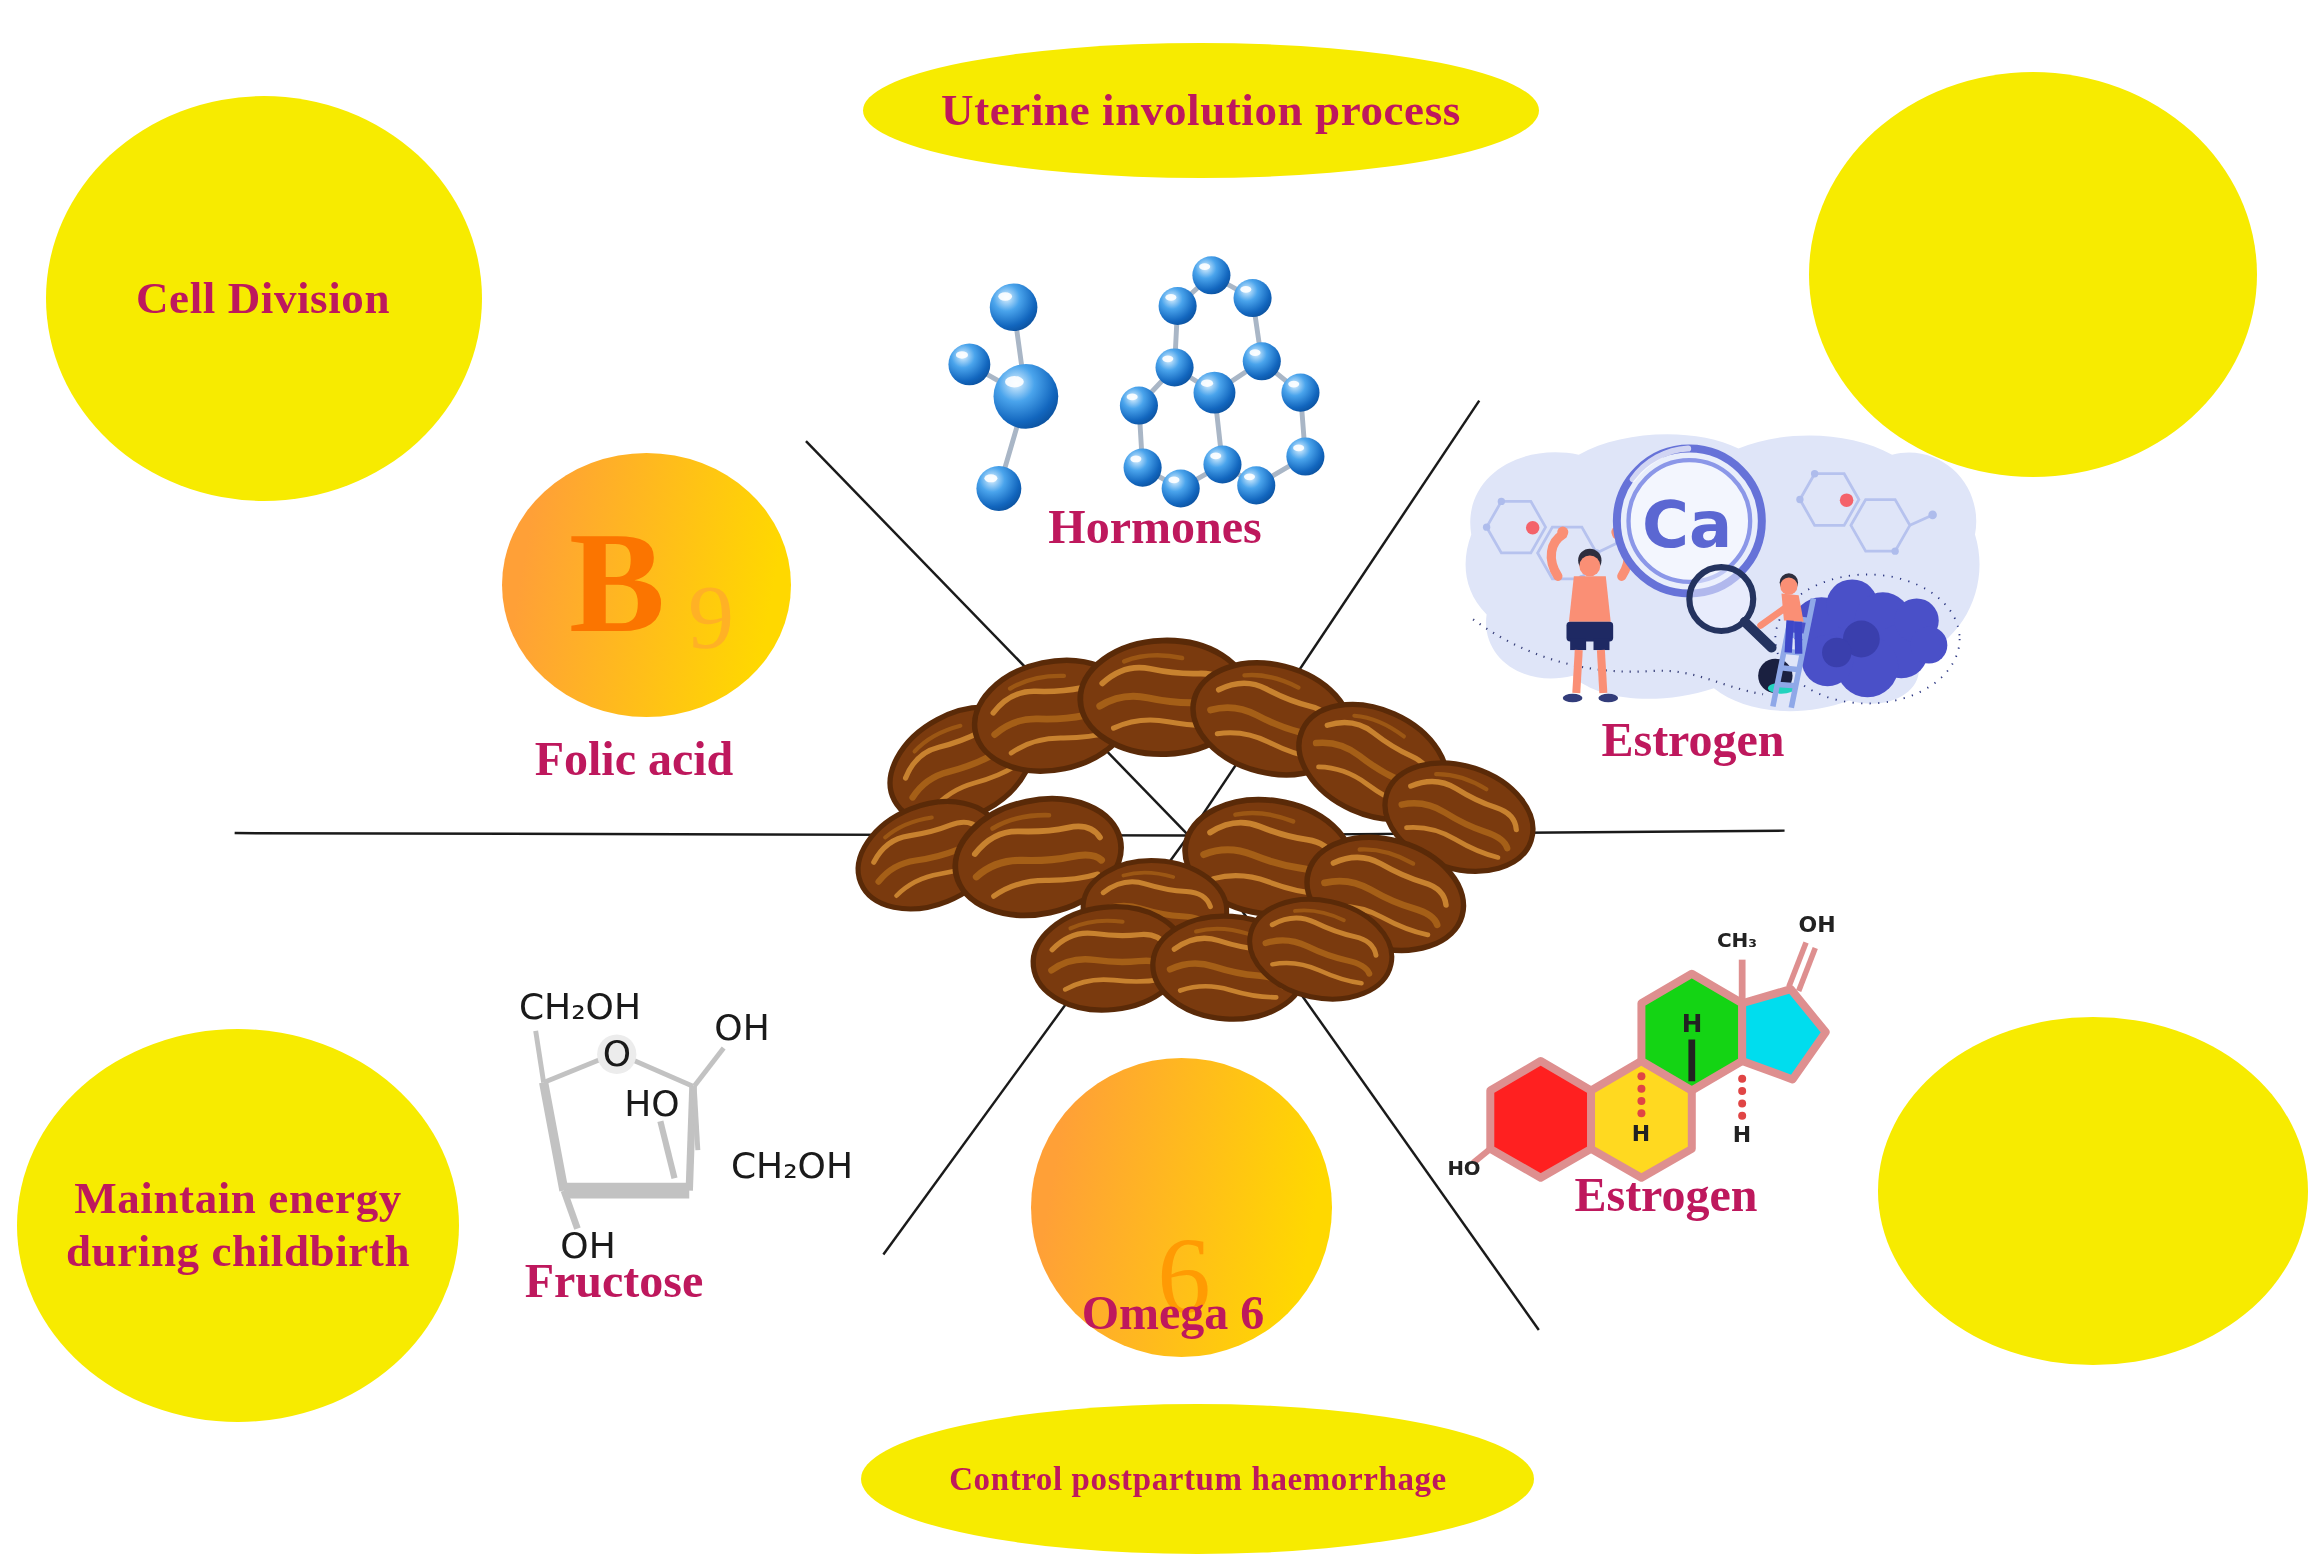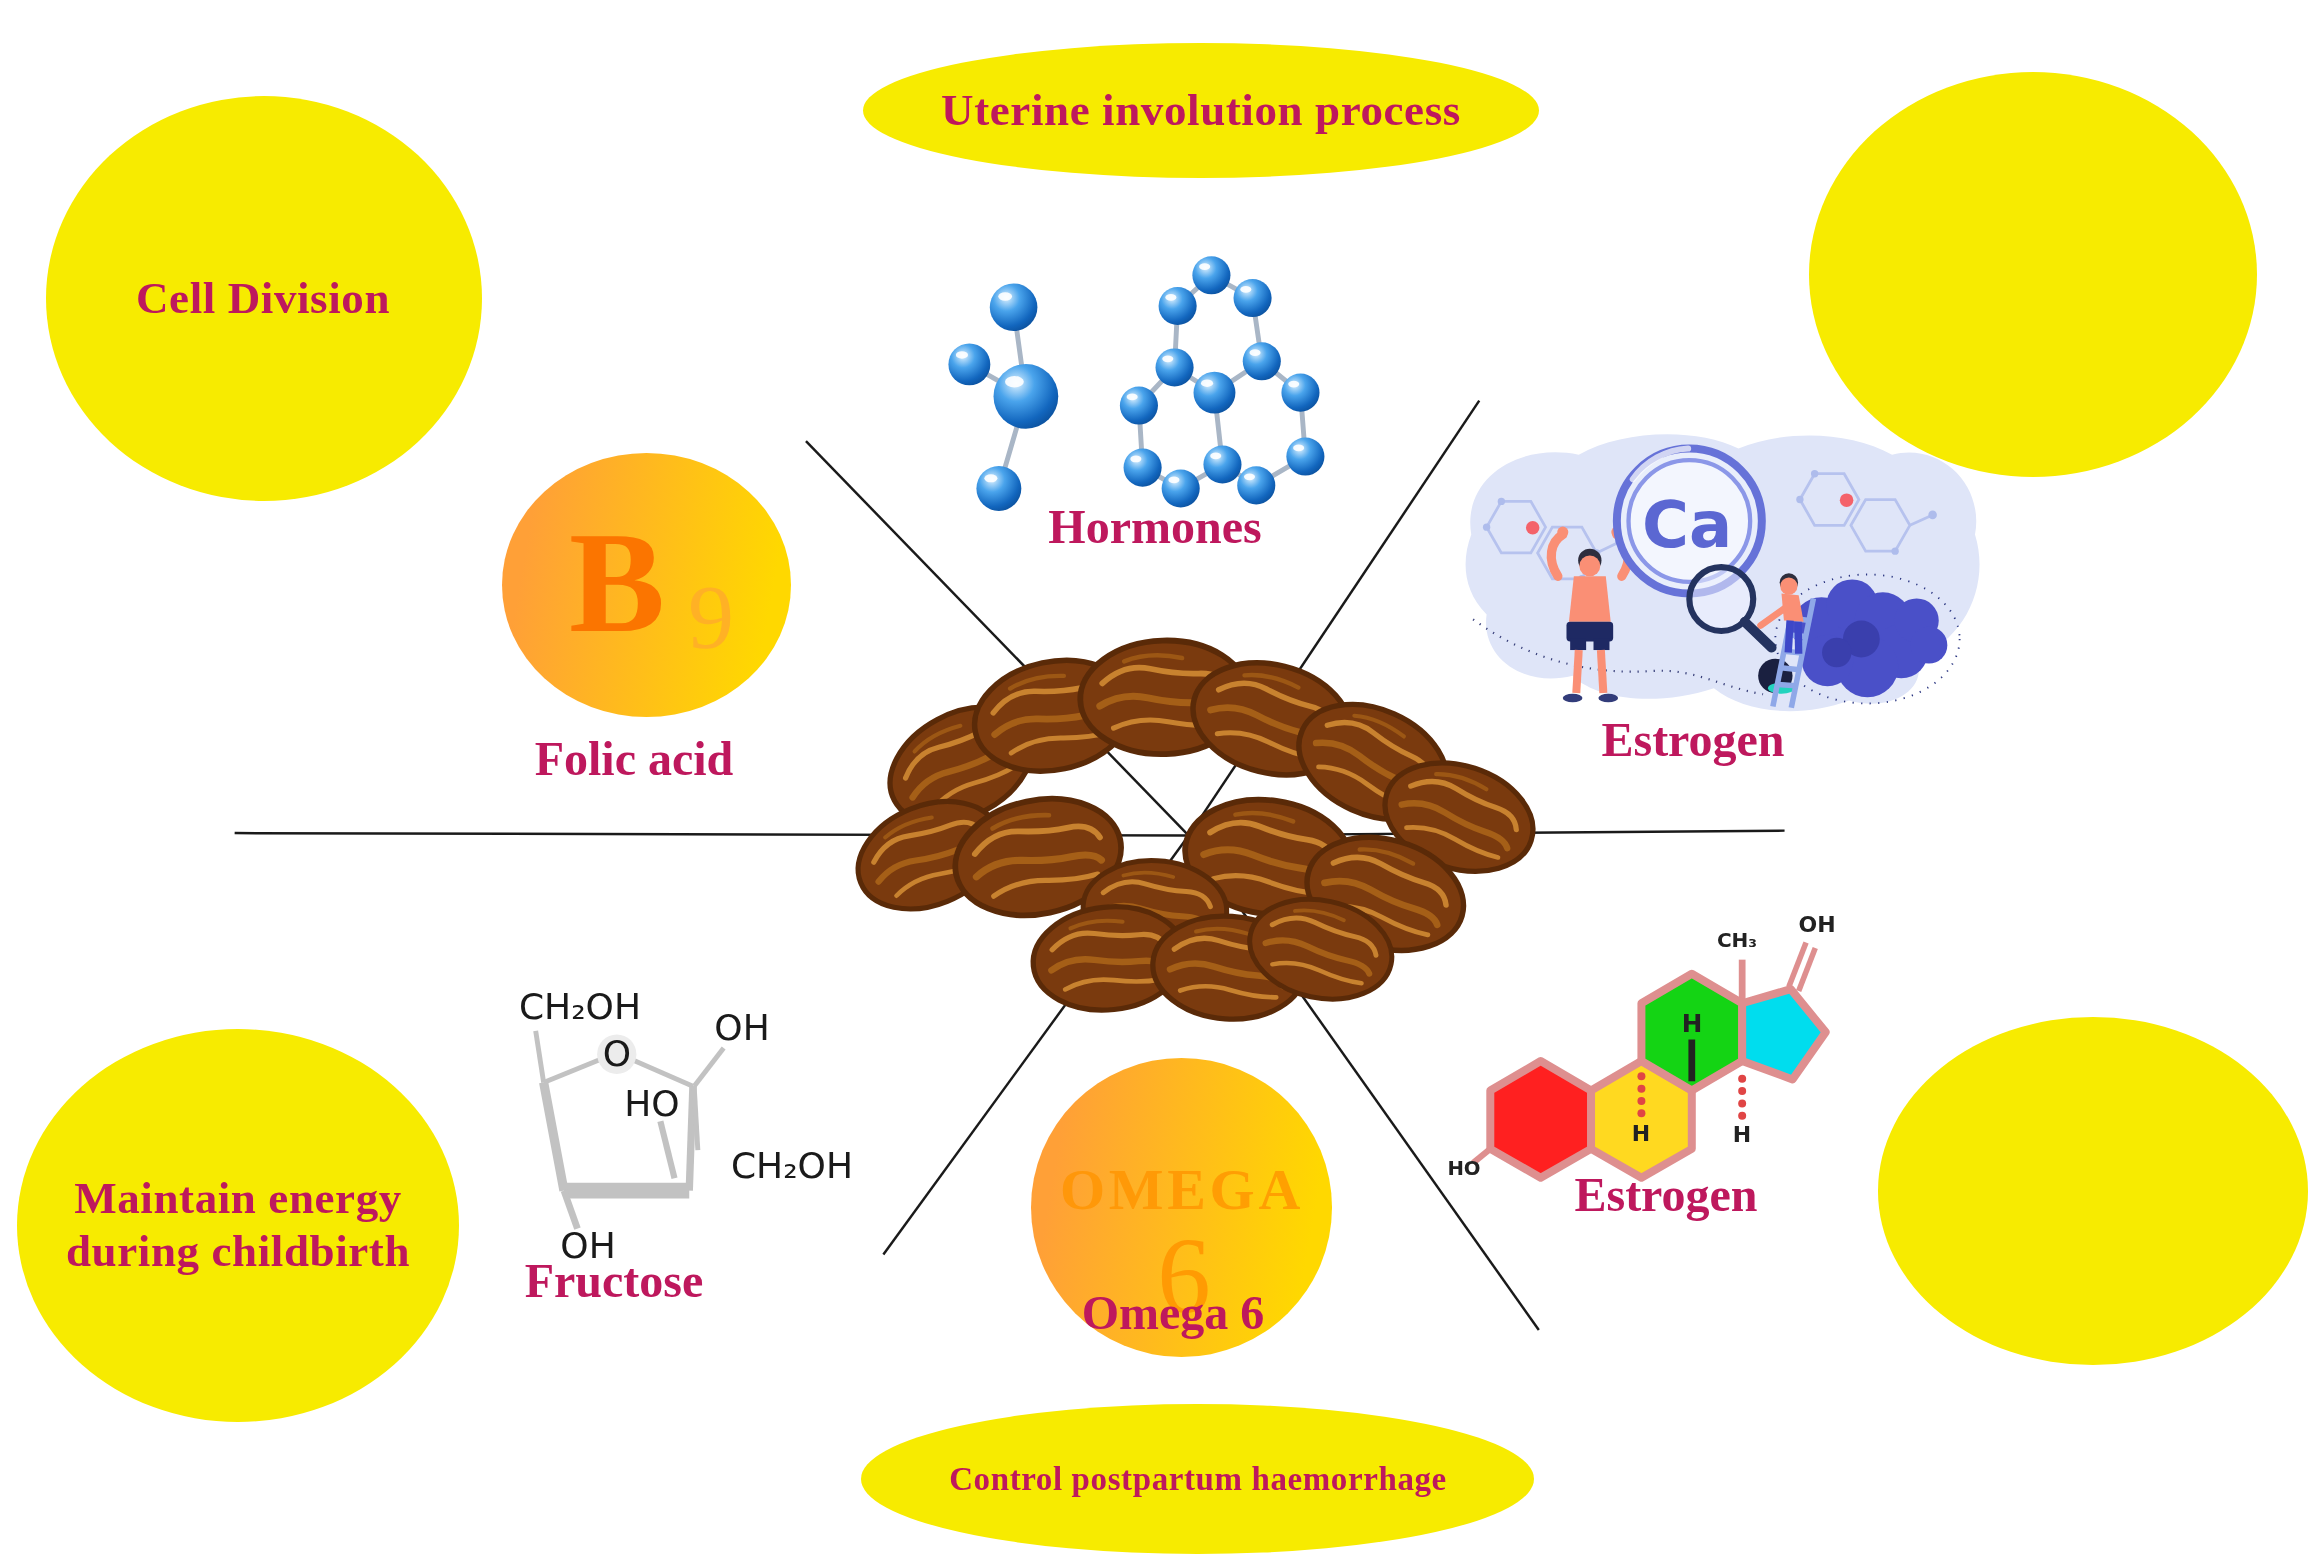--- a/index.html
+++ b/index.html
@@ -248,21 +248,20 @@
   <div class="txt effect" style="left:263px;top:299px;font-size:45px">Cell Division</div>
   <div class="txt effect" style="left:238px;top:1225px;font-size:45px">Maintain energy
 during childbirth</div>
   <div class="txt effect" style="left:1198px;top:1479px;font-size:33px">Control postpartum haemorrhage</div>
 
   <div class="grad-circle" style="left:502px;top:453px;width:289px;height:264px"></div>
   <div class="txt badge-b" style="left:617px;top:583px">B</div>
   <div class="txt badge-9" style="left:711px;top:617px">9</div>
 
   <div class="grad-circle" style="left:1031px;top:1058px;width:301px;height:299px"></div>
-  <div class="txt badge-omega" style="left:1182px;top:1190px">OMEGA</div>
   <div class="txt badge-6" style="left:1184px;top:1276px">6</div>
 
   <div class="txt ca-sym" style="left:1687px;top:526px">Ca</div>
 
   <div class="txt nl" style="left:634px;top:759px">Folic acid</div>
   <div class="txt nl" style="left:1155px;top:527px">Hormones</div>
   <div class="txt nl" style="left:1693px;top:740px">Estrogen</div>
   <div class="txt nl" style="left:1666px;top:1195px">Estrogen</div>
   <div class="txt nl" style="left:1173px;top:1313px">Omega 6</div>
   <div class="txt nl" style="left:614px;top:1281px">Fructose</div>

